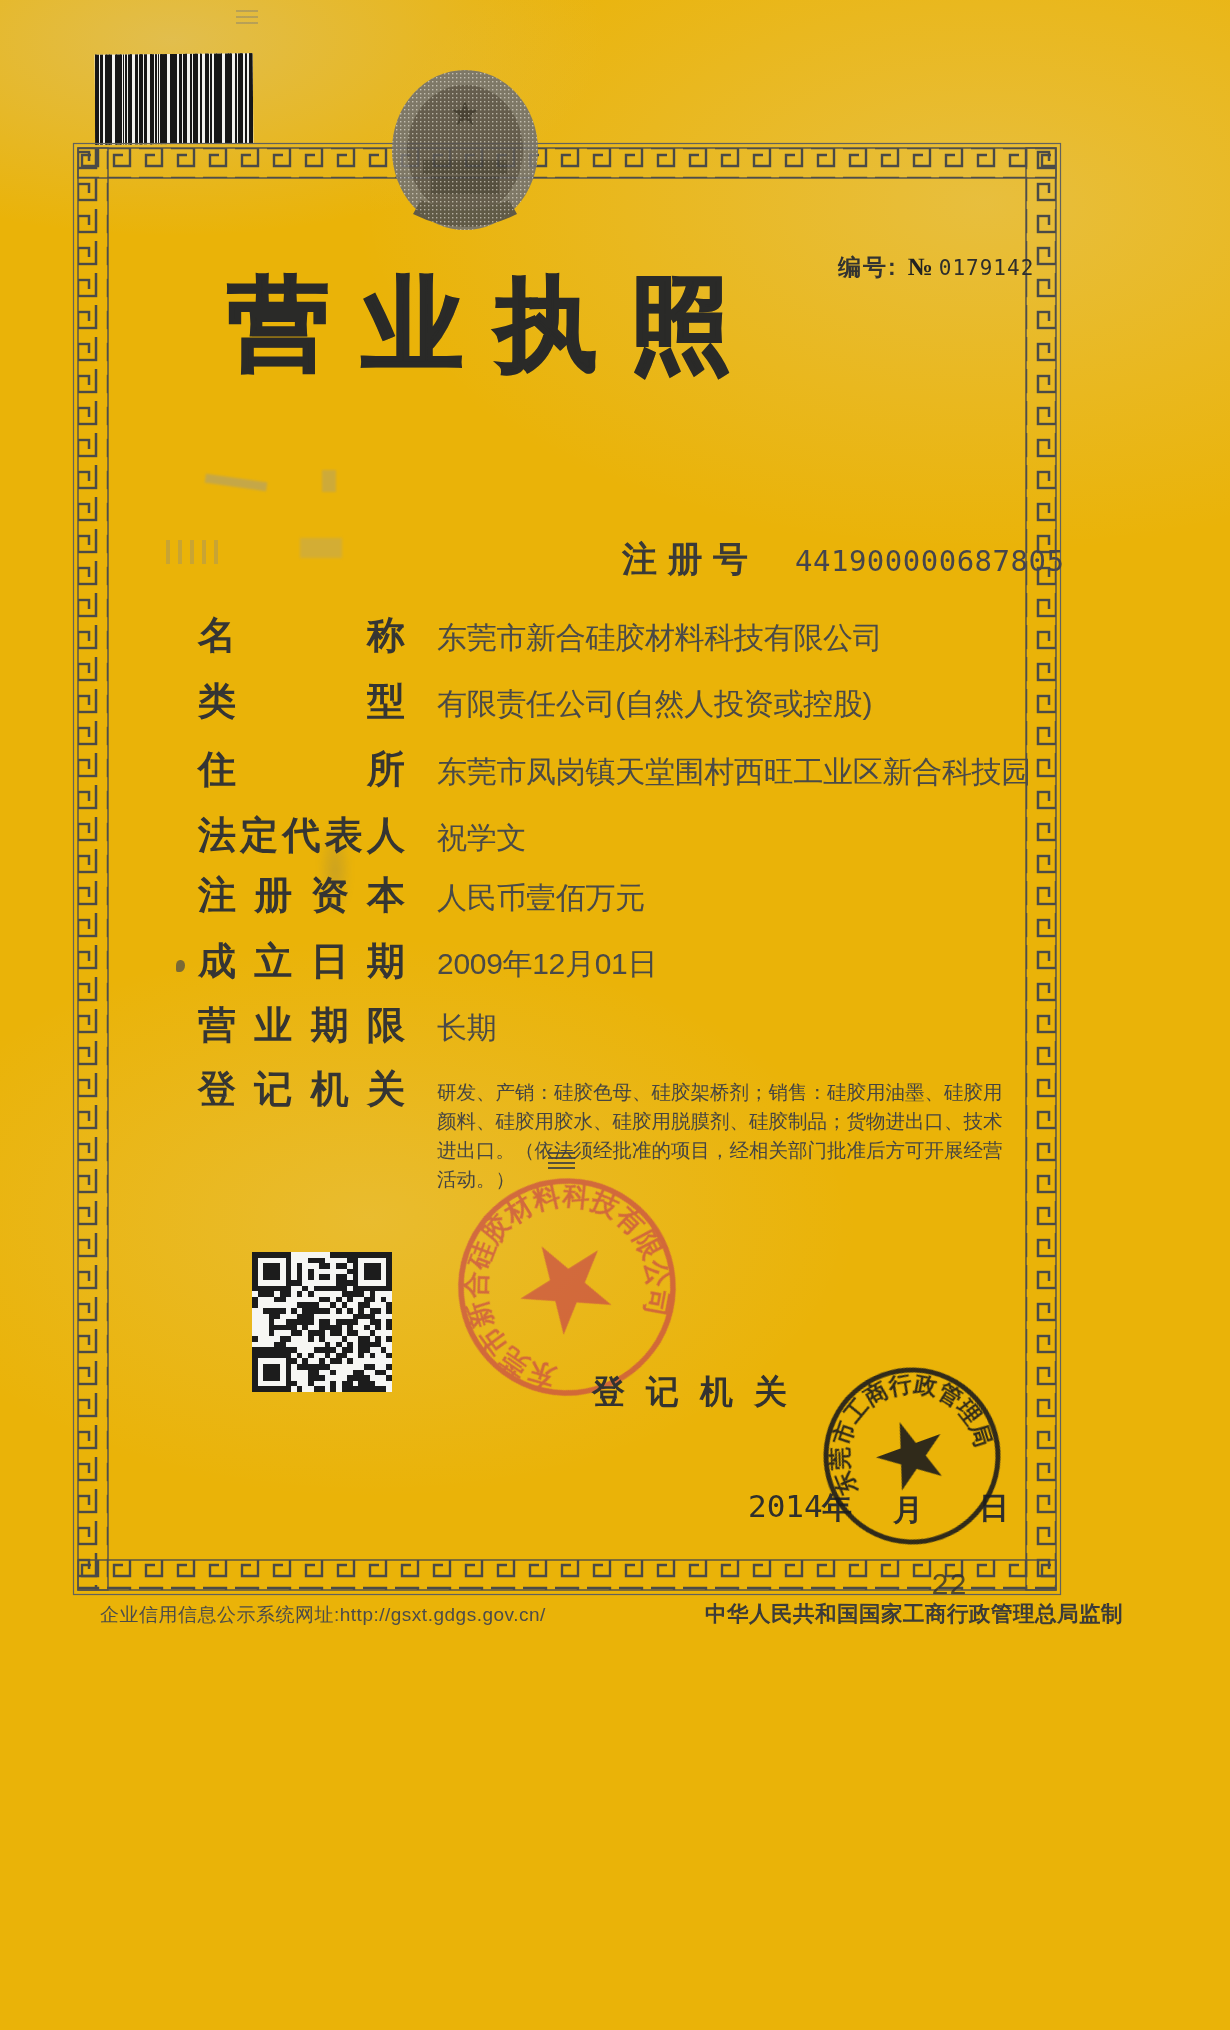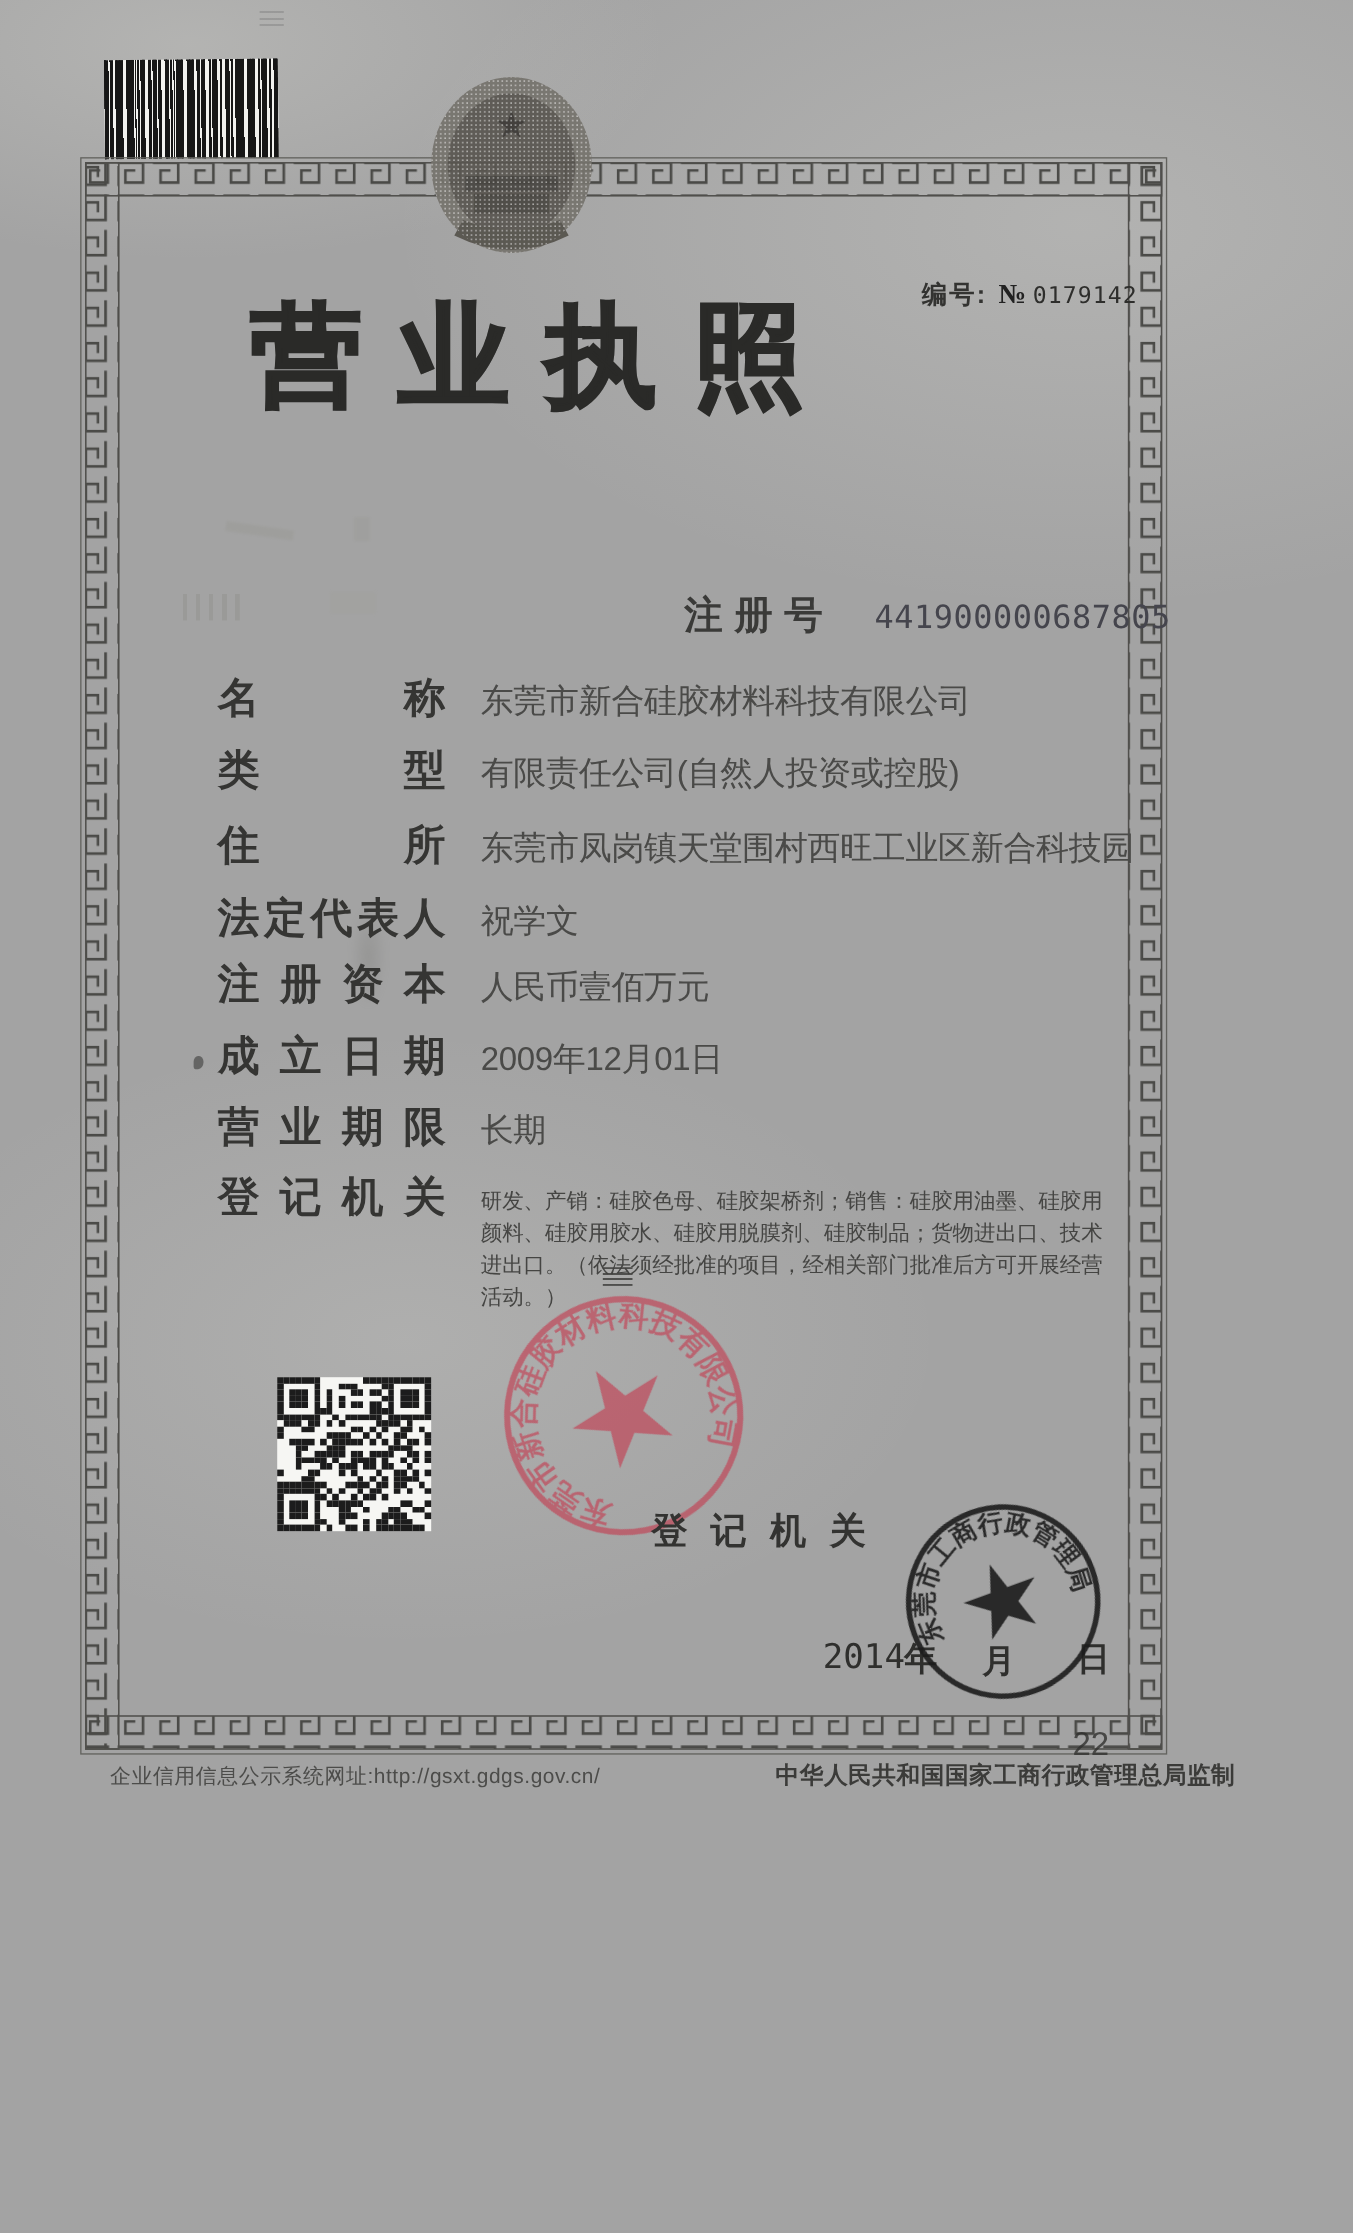--- a/index.html
+++ b/index.html
@@ -1,18 +1,18 @@
 <!DOCTYPE html>
 <html><head>
 <meta charset="utf-8">
 <style>
   html,body{margin:0;padding:0;background:#ffffff;}
   .page{
     position:relative;width:1230px;height:2030px;margin:0 auto;
-    background:#a3a3a3;overflow:hidden;
+    background:#eab308;overflow:hidden;
     font-family:"Liberation Sans",sans-serif;color:#3c3c3a;
   }
   .scan-tint{
     position:absolute;inset:0;pointer-events:none;
     background:
       radial-gradient(620px 280px at 14% 2%, rgba(210,210,205,.35), transparent 70%),
       radial-gradient(900px 500px at 80% 10%, rgba(225,225,220,.25), transparent 70%),
       radial-gradient(700px 400px at 30% 60%, rgba(228,228,223,.18), transparent 70%);
   }
   
@@ -68,21 +68,21 @@
   .black-seal{position:absolute;left:814px;top:1358px;opacity:.9;}
   
   .registrar{
     position:absolute;left:592px;top:1370px;
     font-size:33px;font-weight:700;color:#333331;letter-spacing:21px;white-space:nowrap;
   }
   .date-part{position:absolute;font-size:30px;font-weight:600;color:#2f2f2d;white-space:nowrap;}
   .d-year{left:748px;top:1488px;font-family:"DejaVu Sans Mono",monospace;font-weight:400;font-size:31px;}
   .d-year-u{left:822px;top:1488px;}
   .d-month-u{left:893px;top:1490px;}
-  .d-day{left:931px;top:1569px;font-family:Liberation Sans, sans-serif;font-weight:400;opacity:.78;margin-left:44px;}
+  .d-day{left:931px;top:1569px;font-family:Liberation Mono, monospace;font-weight:400;opacity:.78;}
   .d-day-u{left:979px;top:1488px;}
   
   .footer-left{position:absolute;left:100px;top:1602px;font-size:19px;color:#4c4c4a;letter-spacing:.5px;white-space:nowrap;}
   .footer-right{position:absolute;left:705px;top:1599px;font-size:21.5px;font-weight:600;color:#3b3b39;letter-spacing:.5px;white-space:nowrap;}
   
   .artifact{position:absolute;pointer-events:none;}
   .a-top{left:236px;top:8px;width:22px;height:16px;opacity:.4;
     background:repeating-linear-gradient(0deg,#777 0 2px,transparent 2px 6px);} 
   .a1{left:205px;top:478px;width:62px;height:9px;background:#999994;opacity:.45;filter:blur(1px);transform:rotate(8deg);}
   .a2{left:322px;top:470px;width:14px;height:22px;background:#9a9a95;opacity:.35;filter:blur(1px);}

